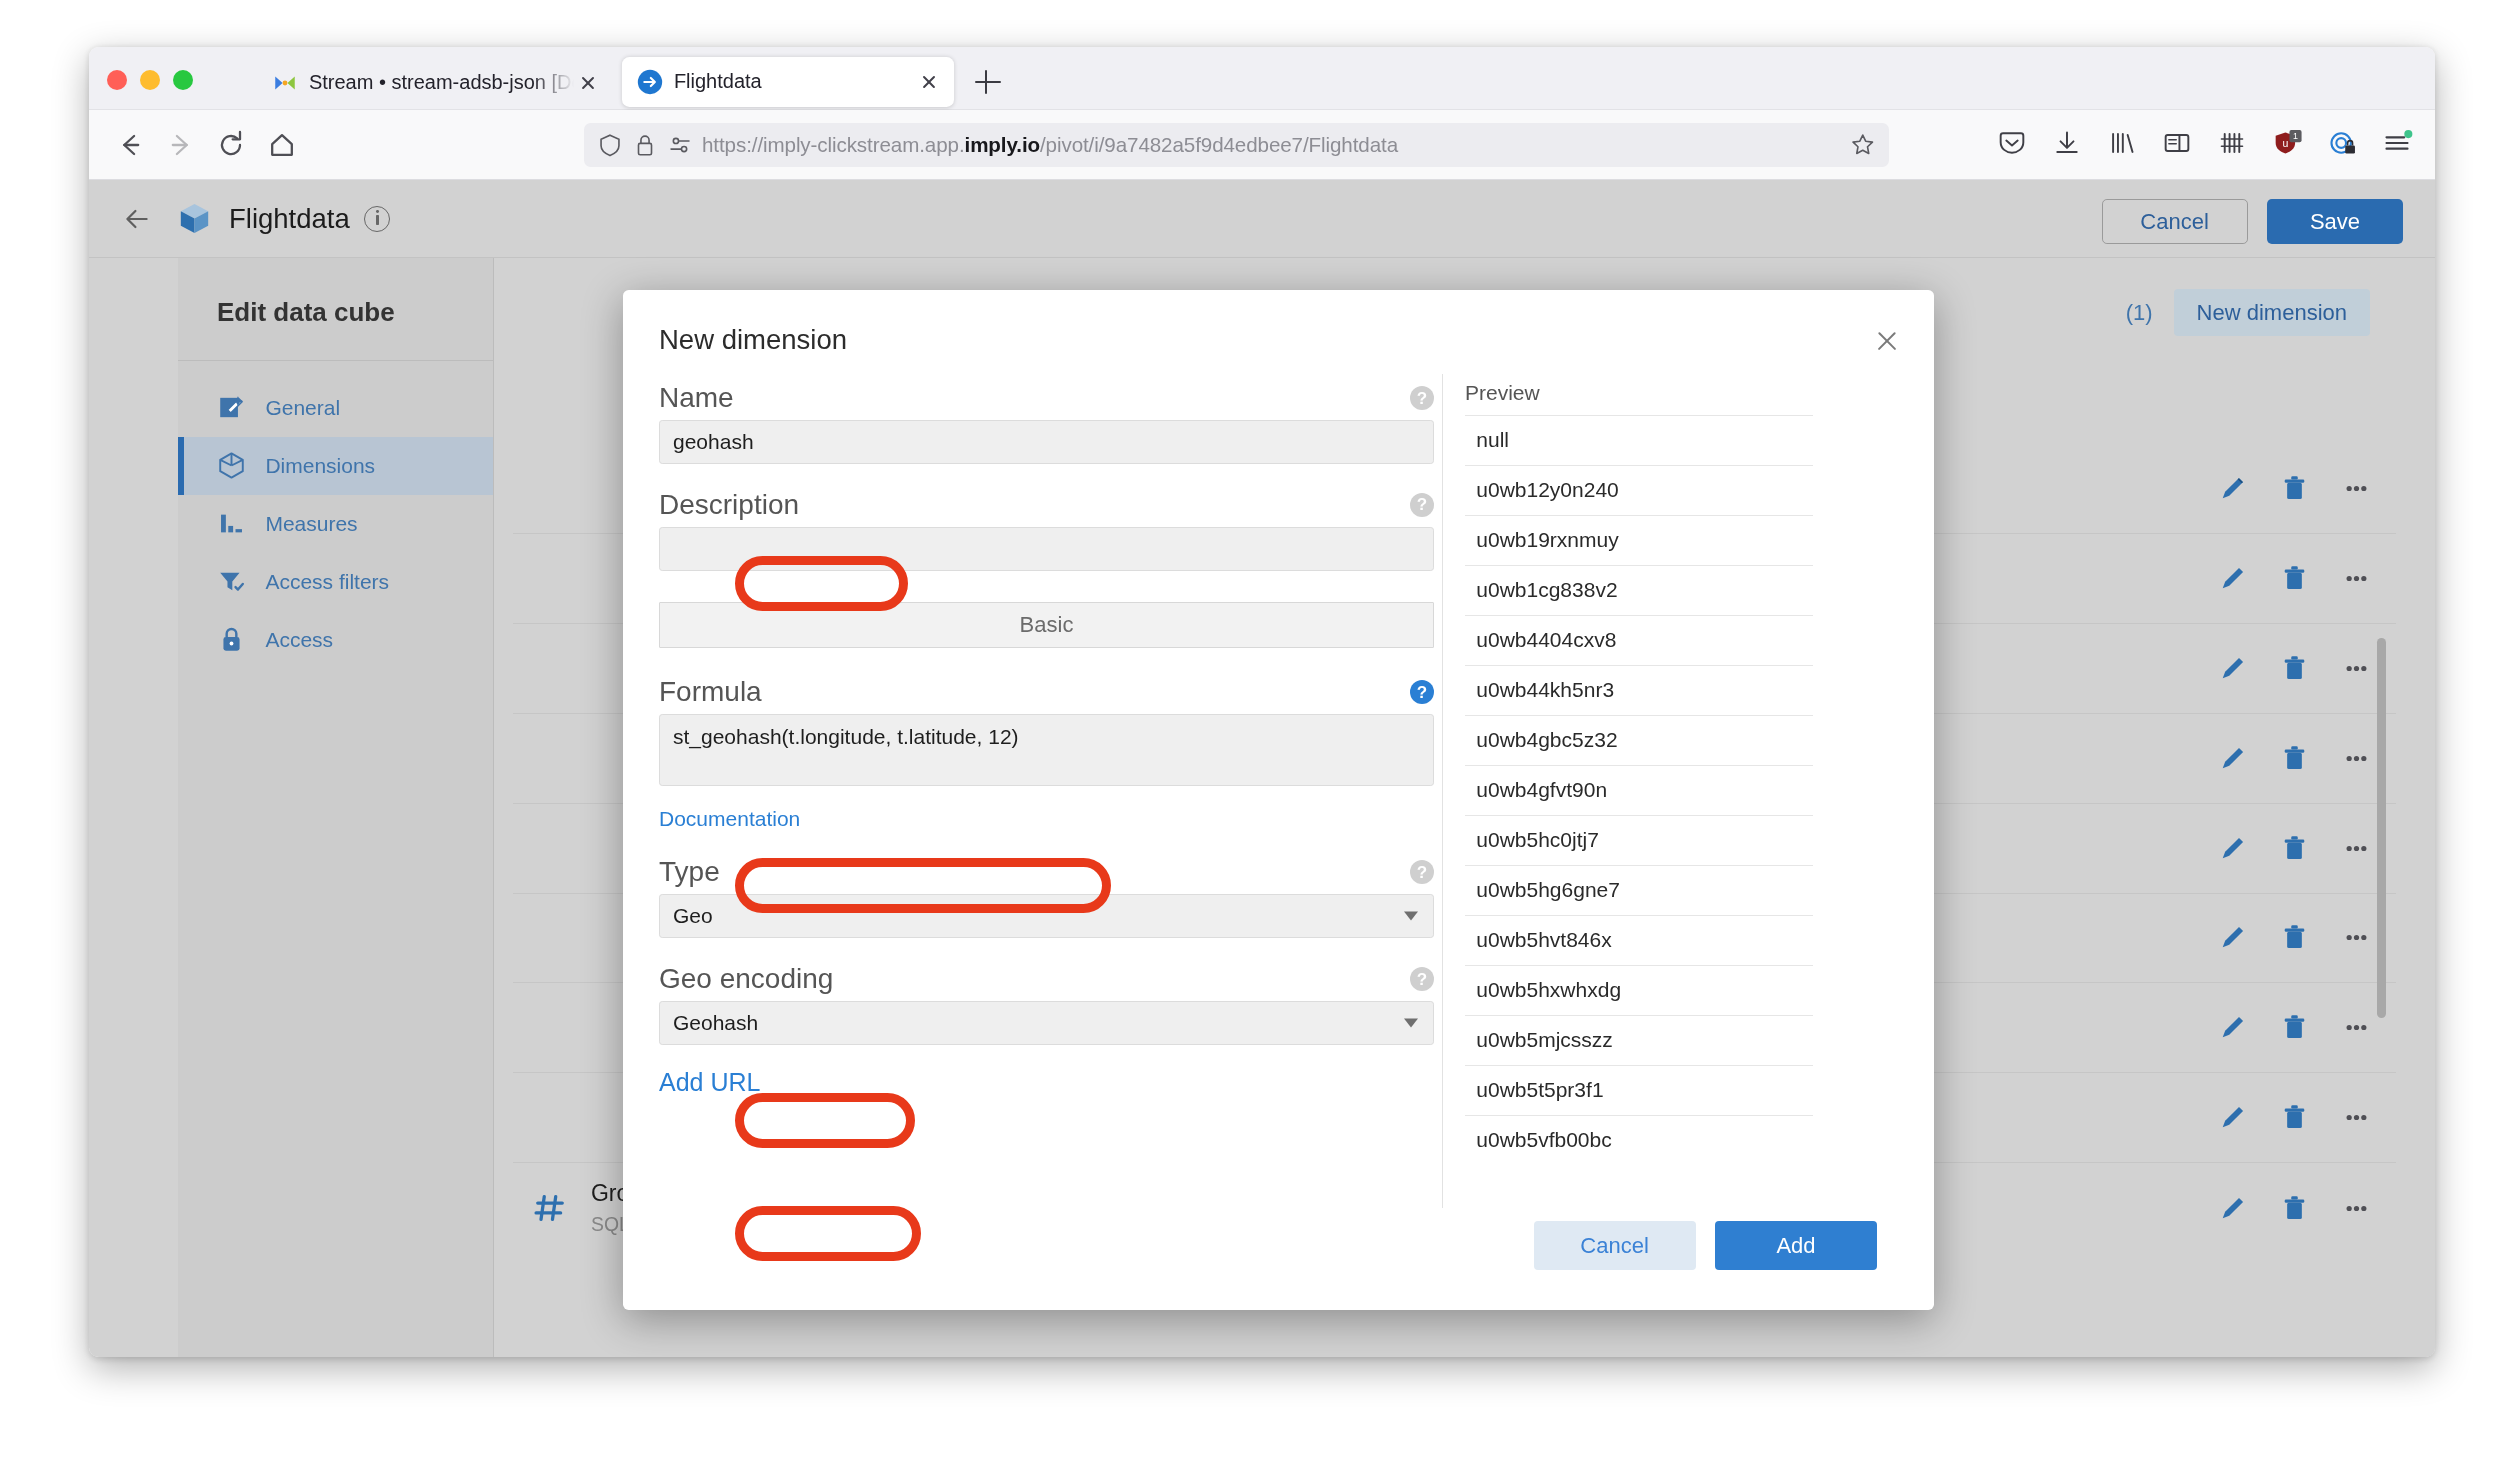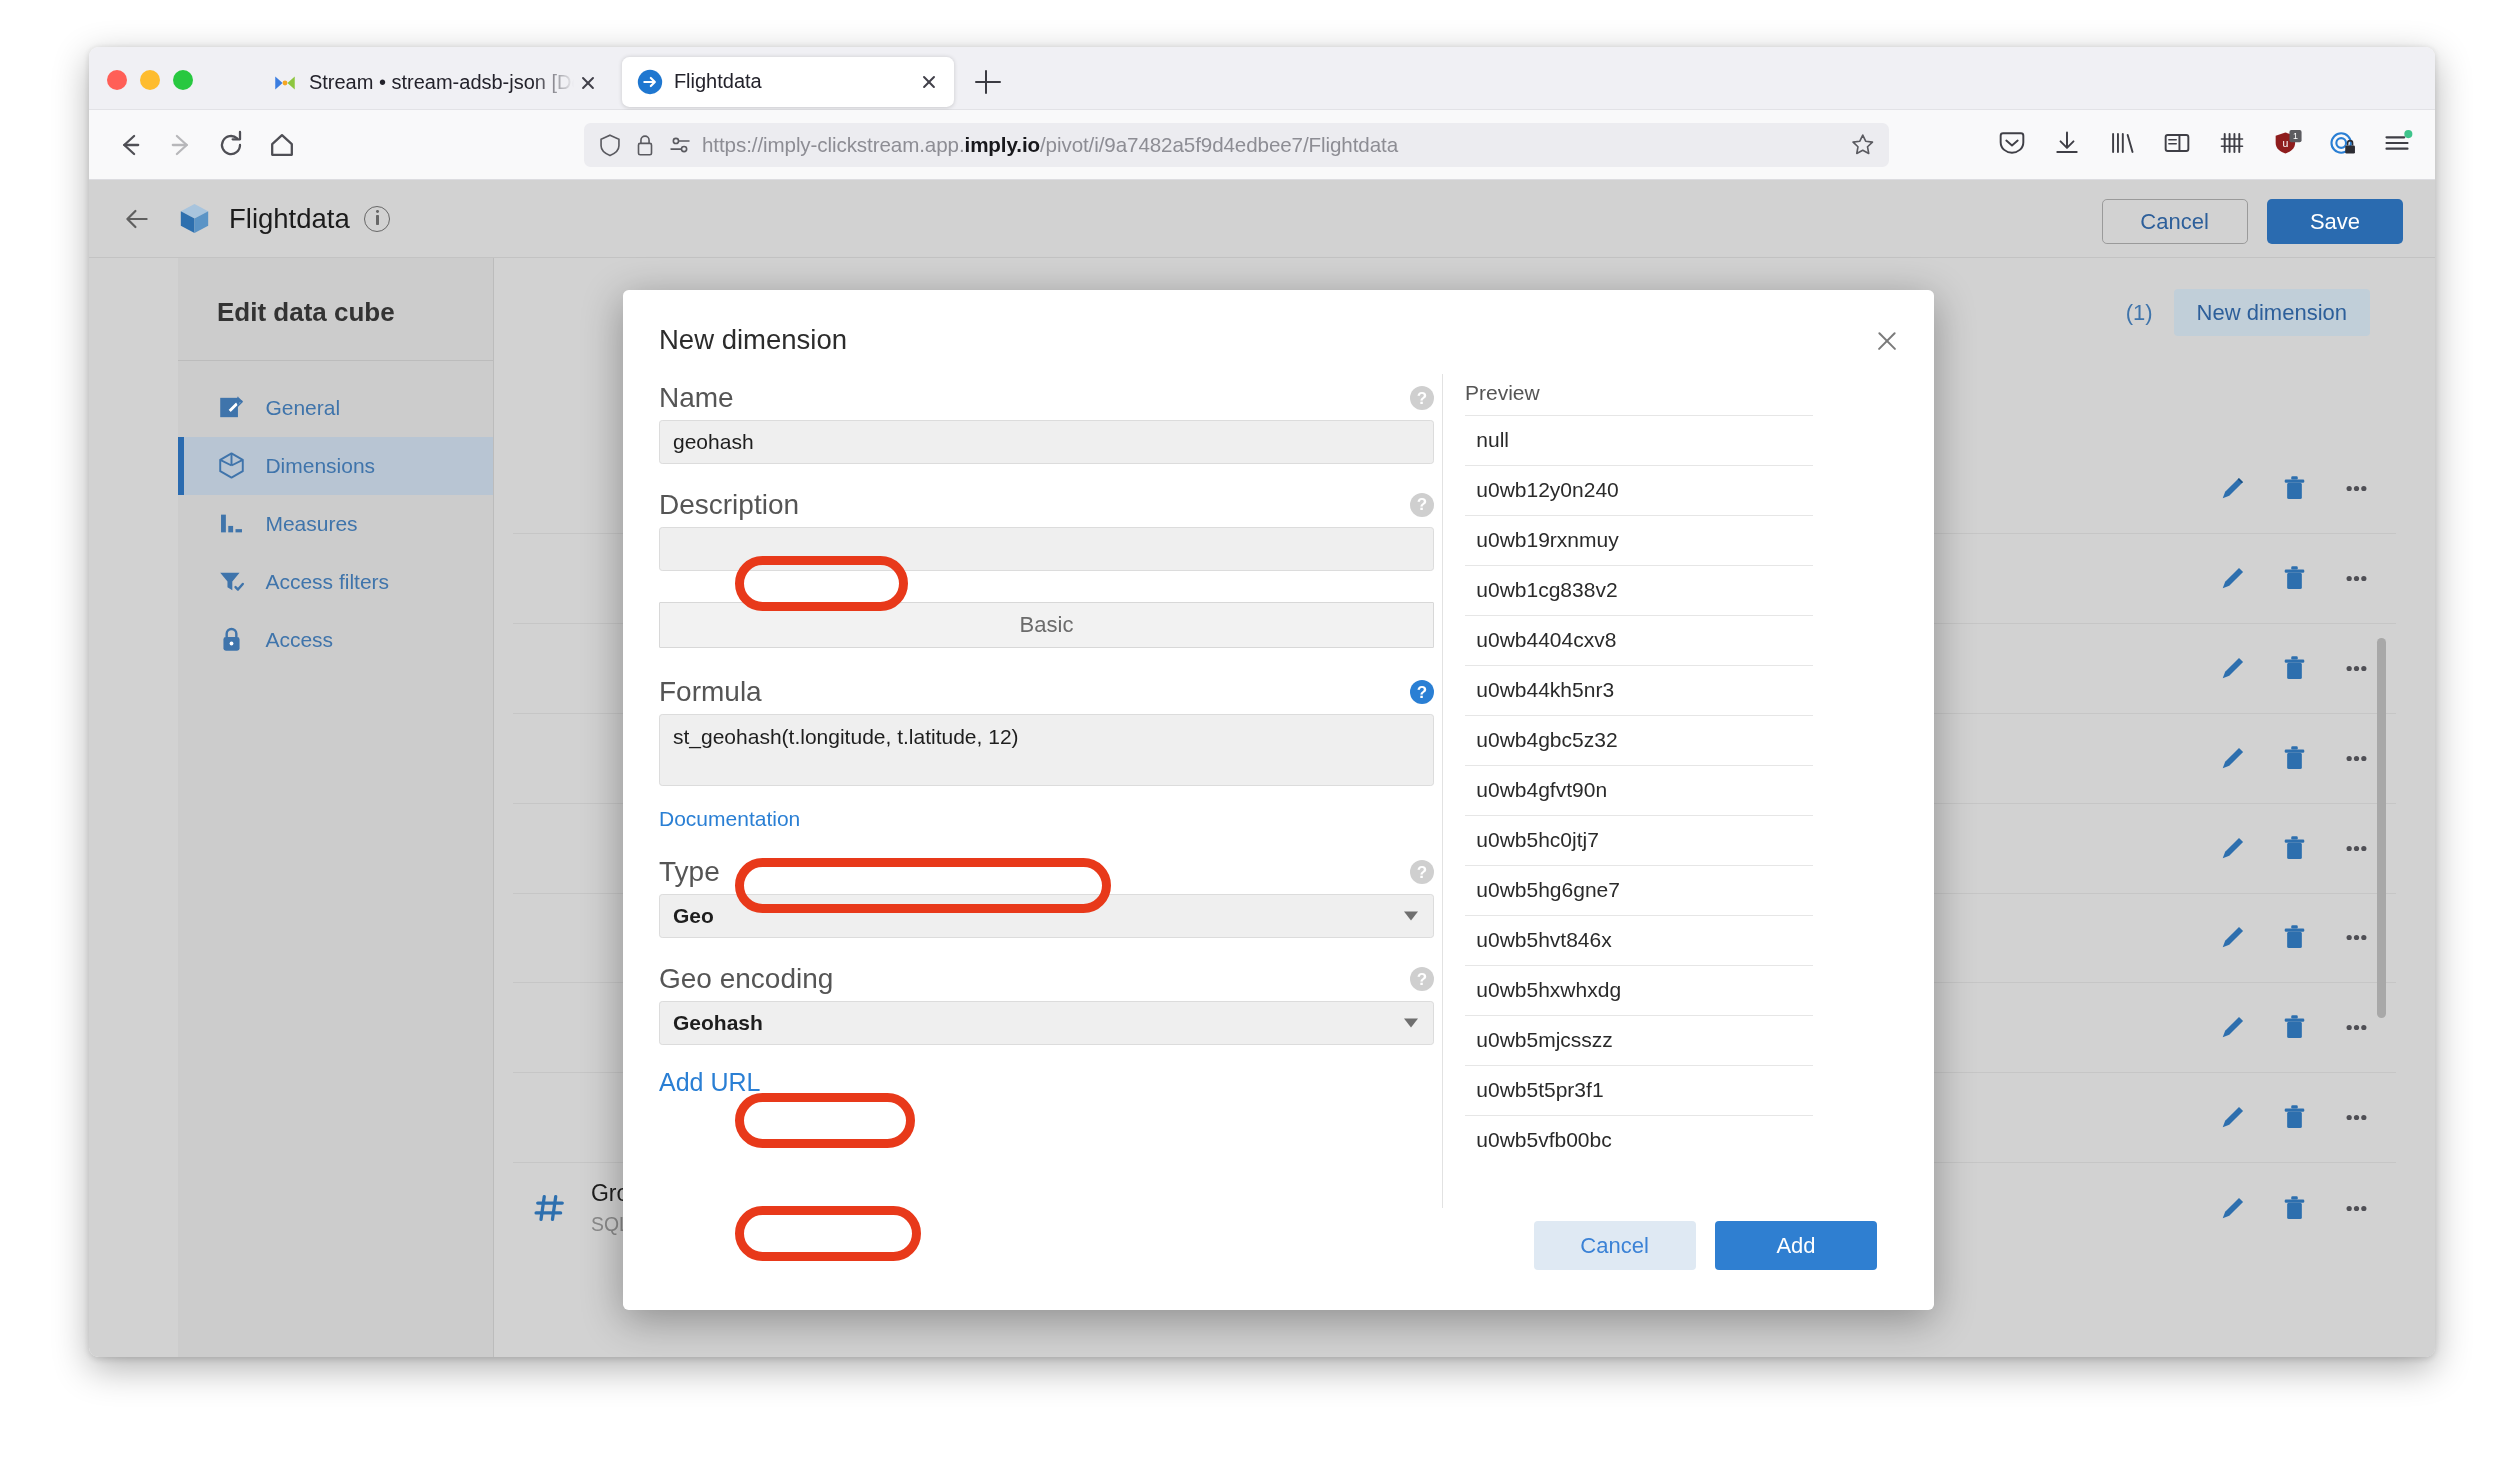--- a/index.html
+++ b/index.html
@@ -253,21 +253,20 @@
     font-size: 21px; color: #1e1e1e;
   }
   #doc-link { margin-top: 21px; font-size: 21px; color: #2a7fd4; }
   #add-url-link { margin-top: 23px; font-size: 25px; color: #2a7fd4; }
 
   .select-input {
     height: 44px; background: #efefef; border: 0.8px solid #dcdcdc;
     border-radius: 3.2px; display: flex; align-items: center;
     padding: 0 13px; font-size: 21px; color: #1e1e1e; margin-top: 4.9px;
     position: relative;
-    font-weight: bold;
   }
   .select-caret {
     position: absolute; right: 14.6px; top: 50%; transform: translateY(-50%);
     width: 0; height: 0; border-left: 7.3px solid transparent;
     border-right: 7.3px solid transparent; border-top: 9px solid #6f6f6f;
   }
 
   .field-group { margin-top: 24px; }
 
   

